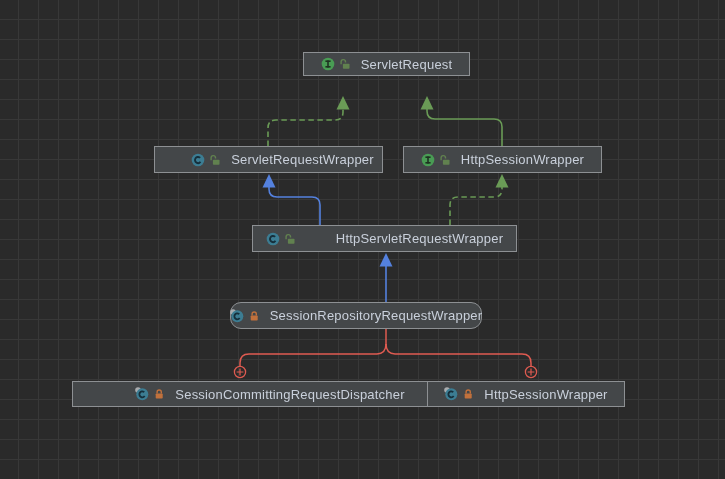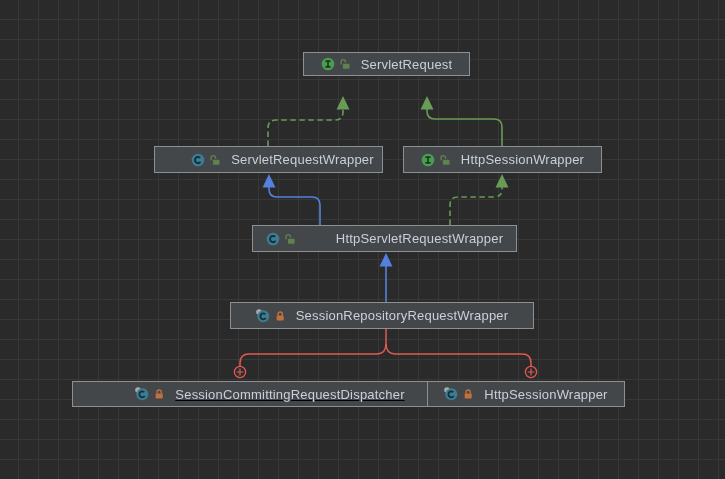--- a/index.html
+++ b/index.html
@@ -32,22 +32,22 @@
   .node .label{
     font-size:13px;
     color:#c9d0db;
     letter-spacing:.2px;
   }
   
   #n-servletRequest                     {left:303px;top:52px; width:167px;height:24px;}
   #n-servletRequestWrapper              {left:154px;top:146px;width:229px;height:27px;padding-left:28px;}
   #n-httpServletRequest                 {left:403px;top:146px;width:199px;height:27px;}
   #n-httpServletRequestWrapper          {left:252px;top:225px;width:265px;height:27px;gap:30px;}
-  #n-sessionRepositoryRequestWrapper    {left:230px;top:302px;width:304px;height:27px;}
-  #n-sessionCommittingRequestDispatcher {left:72px; top:381px;width:396px;height:26px;text-decoration:underline;}
+  #n-sessionRepositoryRequestWrapper    {left:230px;top:302px;width:252px;height:27px;border-radius:11px;}
+  #n-sessionCommittingRequestDispatcher {left:72px; top:381px;width:396px;height:26px;}
   #n-httpSessionWrapper                 {left:427px;top:381px;width:198px;height:26px;}
 </style>
 </head>
 <body>
 
 <div id="canvas">
 
   <svg id="edges" viewBox="0 0 725 479" xmlns="http://www.w3.org/2000/svg">
 
     <g>

